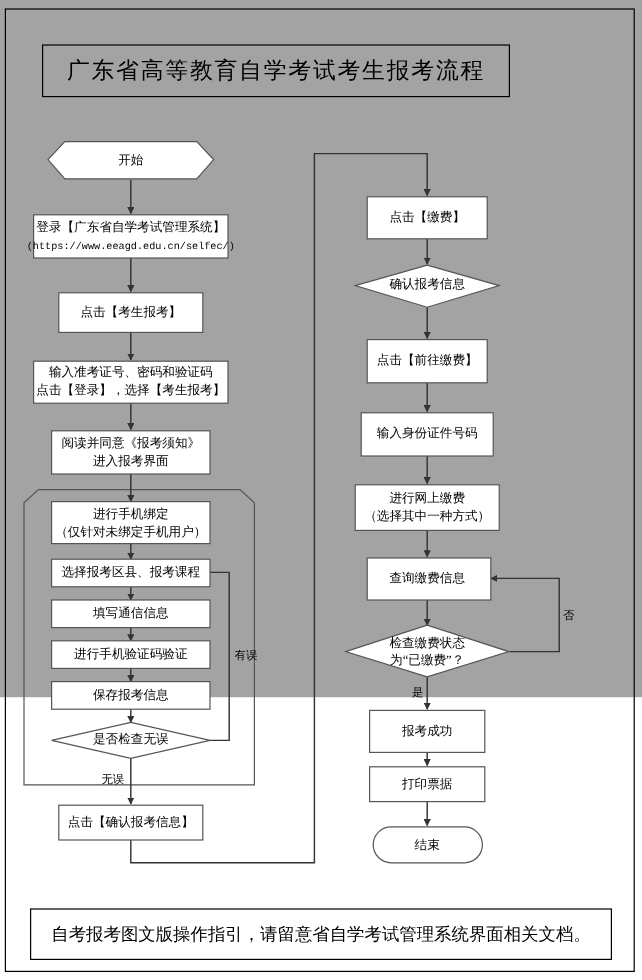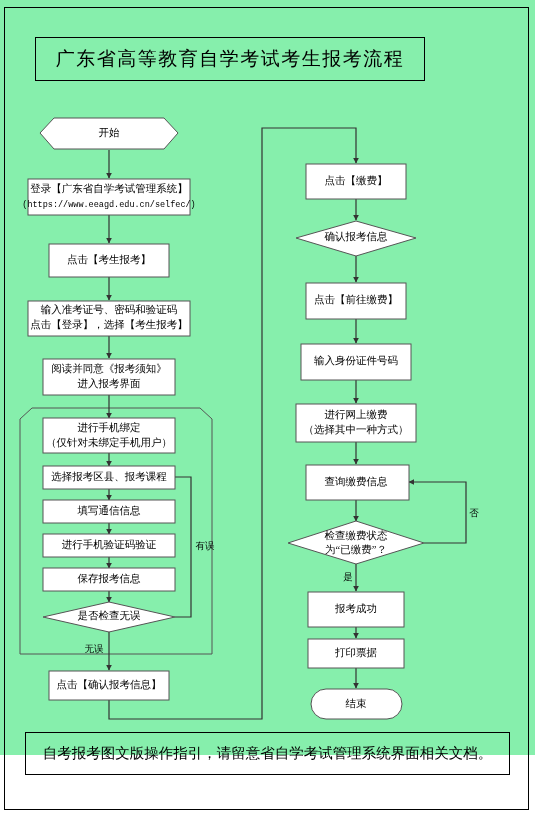--- a/index.html
+++ b/index.html
@@ -9,22 +9,22 @@
   }
   body {
     width: 535px;
     height: 817px;
     font-family: "Liberation Serif", "DejaVu Serif", serif;
     overflow: hidden;
   }
   #page {
     position: relative;
     width: 535px;
-    height: 755px;
-    background: #86efac;
+    height: 581px;
+    background: #a3a3a3;
   }
   .outer-frame {
     position: absolute;
     left: 4px;
     top: 7px;
     width: 525px;
     height: 803px;
     border: 1px solid #000000;
     box-sizing: border-box;
   }
@@ -42,21 +42,21 @@
   }
   .title-text {
     font-size: 19px;
     letter-spacing: 1.5px;
     color: #000000;
     white-space: nowrap;
   }
   .footer-box {
     position: absolute;
     left: 25px;
-    top: 732px;
+    top: 757px;
     width: 485px;
     height: 43px;
     border: 1px solid #000000;
     box-sizing: border-box;
     display: flex;
     align-items: center;
     justify-content: center;
   }
   .footer-text {
     font-size: 14.5px;

